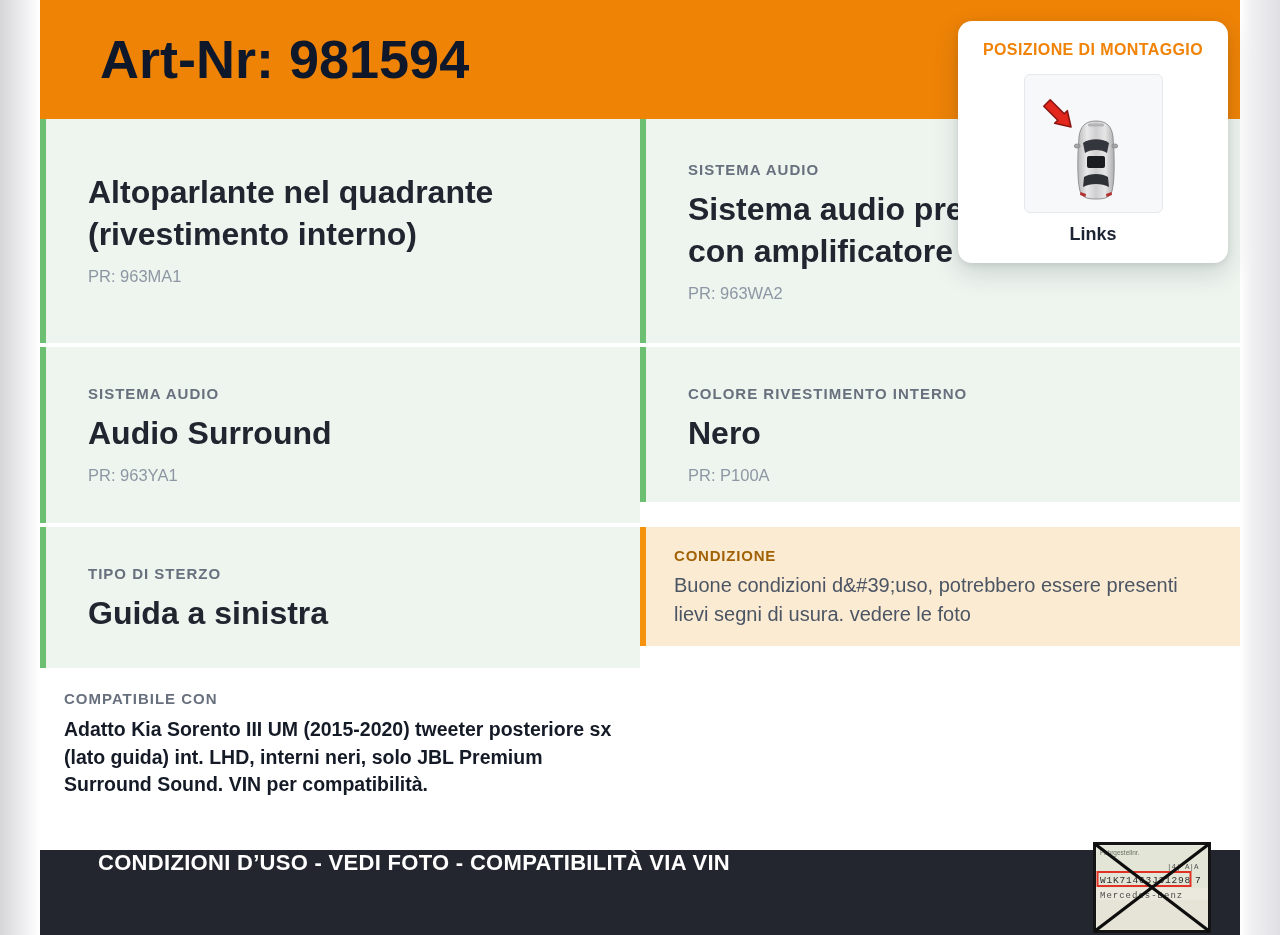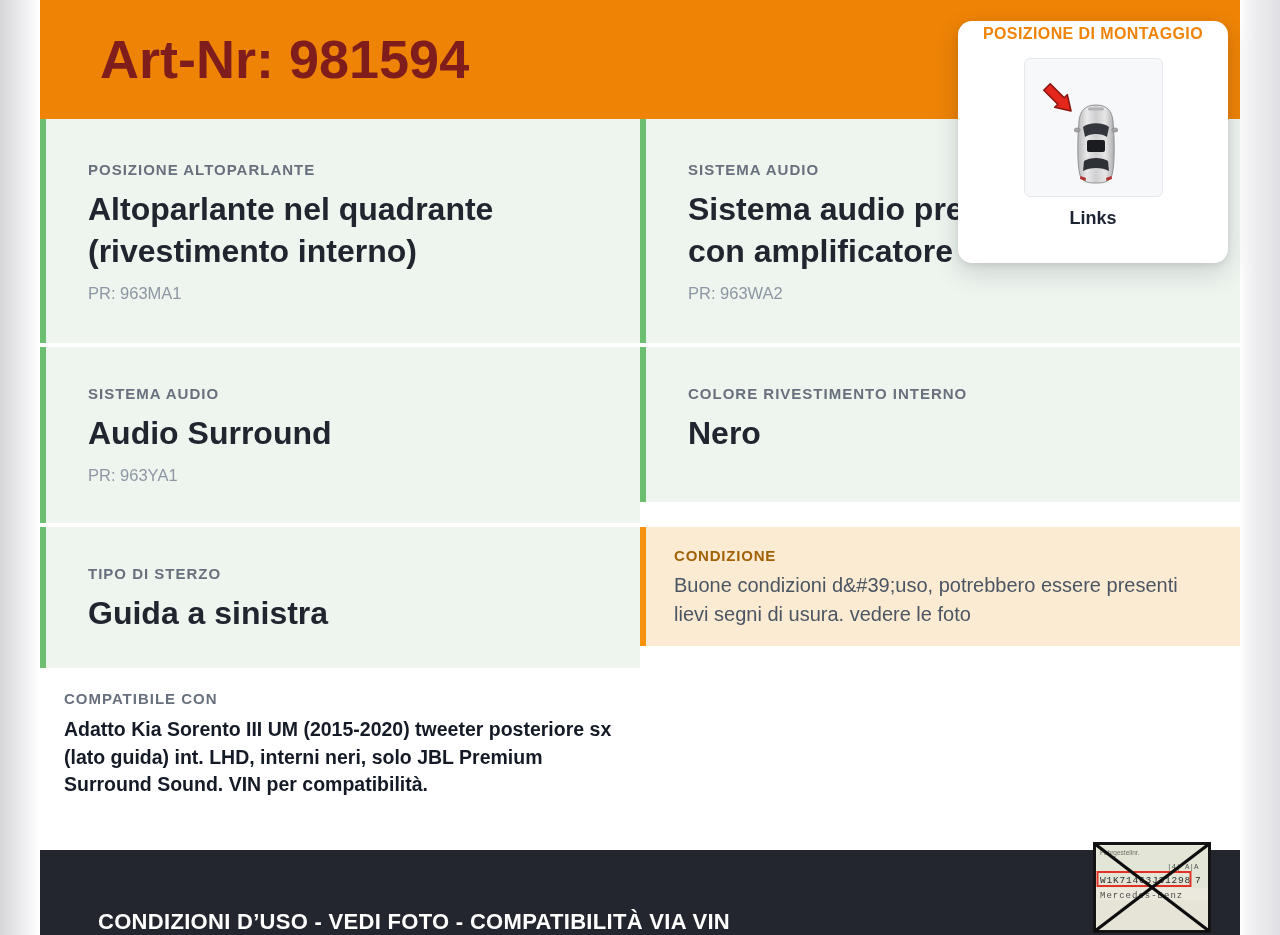--- a/index.html
+++ b/index.html
@@ -5,21 +5,21 @@
   html,body{margin:0;padding:0;}
   body{
     width:1280px;height:935px;overflow:hidden;position:relative;
     font-family:"Liberation Sans","DejaVu Sans",sans-serif;
     background:linear-gradient(90deg,#d6d6d9 0px,#f1f1f3 26px,#ffffff 40px,#ffffff 1240px,#f0f0f2 1252px,#e0e0e4 1280px);
   }
   .stage{position:absolute;inset:0;}
 
   
   .header{position:absolute;left:40px;top:0;width:1200px;height:119px;background:#ee8306;}
-  .header h1{margin:0;position:absolute;left:60px;top:28px;font-size:54px;font-weight:bold;color:#7f1d1d;letter-spacing:0;}
+  .header h1{margin:0;position:absolute;left:60px;top:28px;font-size:54px;font-weight:bold;color:#0f172a;letter-spacing:0;}
 
   
   .spec-card{position:absolute;box-sizing:border-box;background:#eef5ef;border-left:6px solid #6cbe70;padding:38px 40px 0 42px;}
   #card-l1{left:40px;top:119px;width:600px;height:224px;padding-top:42px;}
   #card-r1{left:640px;top:119px;width:600px;height:224px;padding-top:42px;}
   #card-l2{left:40px;top:347px;width:600px;height:176px;}
   #card-r2{left:640px;top:347px;width:600px;height:155px;}
   #card-l3{left:40px;top:527px;width:600px;height:180px;}
 
   .spec-label{font-size:15px;font-weight:bold;letter-spacing:1px;color:#68707e;}
@@ -30,61 +30,61 @@
   #card-cond{position:absolute;left:640px;top:527px;width:600px;height:119px;box-sizing:border-box;
     background:#fcebd3;border-left:6px solid #f5930f;padding:20px 34px 0 28px;}
   .cond-label{font-size:15px;font-weight:bold;letter-spacing:.8px;color:#a16207;}
   .cond-text{margin-top:7px;font-size:20px;line-height:1.45;color:#4b5563;}
 
   
   #card-compat{position:absolute;left:40px;top:668px;width:600px;height:137px;box-sizing:border-box;background:#ffffff;padding:22px 20px 0 24px;}
   .compat-text{margin-top:9px;font-size:19.5px;line-height:1.42;font-weight:bold;color:#141a26;max-width:562px;}
 
   
-  .footer{position:absolute;left:40px;top:850px;width:1200px;height:85px;background:#23262e;display:flex;align-items:flex-end;}
+  .footer{position:absolute;left:40px;top:850px;width:1200px;height:85px;background:#23262e;display:flex;align-items:flex-start;}
   .footer-text{margin-left:58px;font-size:22px;font-weight:bold;color:#ffffff;letter-spacing:.3px;}
   .envelope{position:absolute;left:1093px;top:842px;width:118px;height:91px;z-index:5;}
 
   
   .mount-card{position:absolute;left:958px;top:21px;width:270px;height:242px;background:#ffffff;border-radius:14px;z-index:10;
     box-shadow:0 10px 26px rgba(30,35,48,.16),0 2px 6px rgba(30,35,48,.10);
-    display:flex;flex-direction:column;align-items:center;box-sizing:border-box;padding-top:4px;}
+    display:flex;flex-direction:column;align-items:center;box-sizing:border-box;padding-top:20px;}
   .mount-label{font-size:16px;font-weight:bold;letter-spacing:.4px;color:#f08306;}
   .mount-frame{margin-top:15px;width:139px;height:139px;box-sizing:border-box;background:#f7f8fa;border:1px solid #e6e8ed;border-radius:6px;position:relative;}
   .mount-pos{margin-top:11px;font-size:18px;font-weight:bold;color:#1c2433;}
 </style>
 </head>
 <body>
 
 <div class="stage">
 
   <div class="header">
     <h1>Art-Nr: 981594</h1>
   </div>
 
   <div class="spec-card" id="card-l1">
-    <div class="spec-label">POSIZIONE ALTOPARLANTE</div>
     <div class="spec-title">Altoparlante nel quadrante (rivestimento interno)</div>
     <div class="spec-pr">PR: 963MA1</div>
   </div>
   <div class="spec-card" id="card-r1">
     <div class="spec-label">SISTEMA AUDIO</div>
     <div class="spec-title">Sistema audio premium
 con amplificatore esterno</div>
     <div class="spec-pr">PR: 963WA2</div>
   </div>
 
   <div class="spec-card" id="card-l2">
     <div class="spec-label">SISTEMA AUDIO</div>
     <div class="spec-title">Audio Surround</div>
     <div class="spec-pr">PR: 963YA1</div>
   </div>
   <div class="spec-card" id="card-r2">
     <div class="spec-label">COLORE RIVESTIMENTO INTERNO</div>
     <div class="spec-title">Nero</div>
+    <div class="spec-pr">PR: P100A</div>
   </div>
 
   <div class="spec-card" id="card-l3">
     <div class="spec-label">TIPO DI STERZO</div>
     <div class="spec-title">Guida a sinistra</div>
   </div>
   <div id="card-cond">
     <div class="cond-label">CONDIZIONE</div>
     <div class="cond-text">Buone condizioni d&amp;#39;uso, potrebbero essere presenti lievi segni di usura. vedere le foto</div>
   </div>

